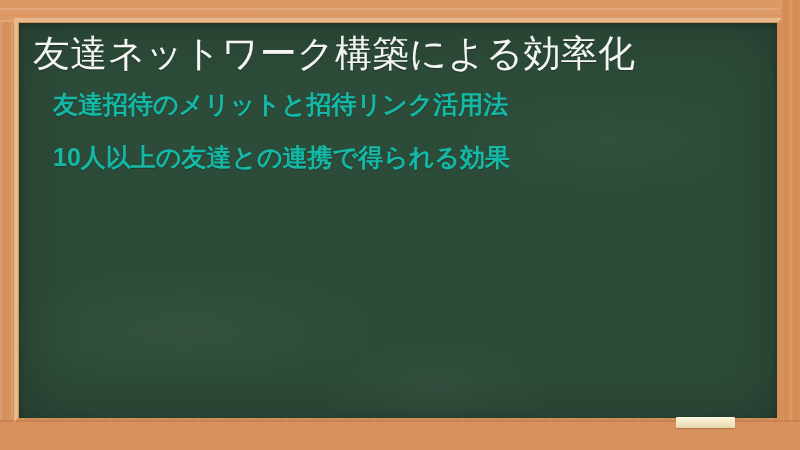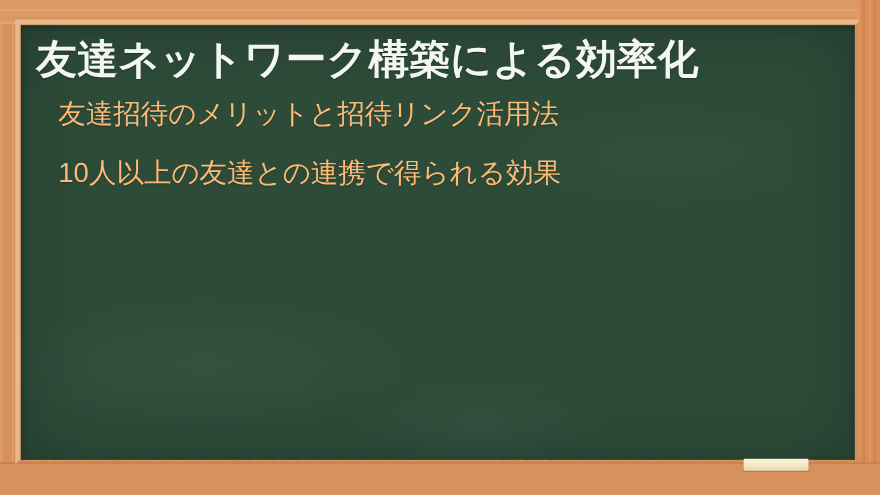--- a/index.html
+++ b/index.html
@@ -135,37 +135,37 @@
   .board-inner {
     position: relative;
     z-index: 2;
     padding: 8px 14px 0 14px;
   }
 
   .title {
     color: #f4f6f3;
     font-size: 37px;
     line-height: 1.22;
-    font-weight: 700;
+    font-weight: 400;
     letter-spacing: 0.2px;
     white-space: nowrap;
     margin: 0 0 16px 0;
     text-shadow: 0 1px 1px rgba(0,0,0,0.28);
   }
 
   .lines {
     list-style: none;
     margin: 0;
     padding: 0 0 0 20px;
   }
   .line {
-    color: #fdba74;
+    color: #14b8a6;
     font-size: 25px;
     line-height: 1.0;
-    font-weight: 400;
+    font-weight: 700;
     white-space: nowrap;
     margin: 0 0 28px 0;
     text-shadow: 0 1px 1px rgba(0,0,0,0.25);
   }
   .line:last-child { margin-bottom: 0; }
 
   
   .chalk {
     position: absolute;
     left: 676px;

